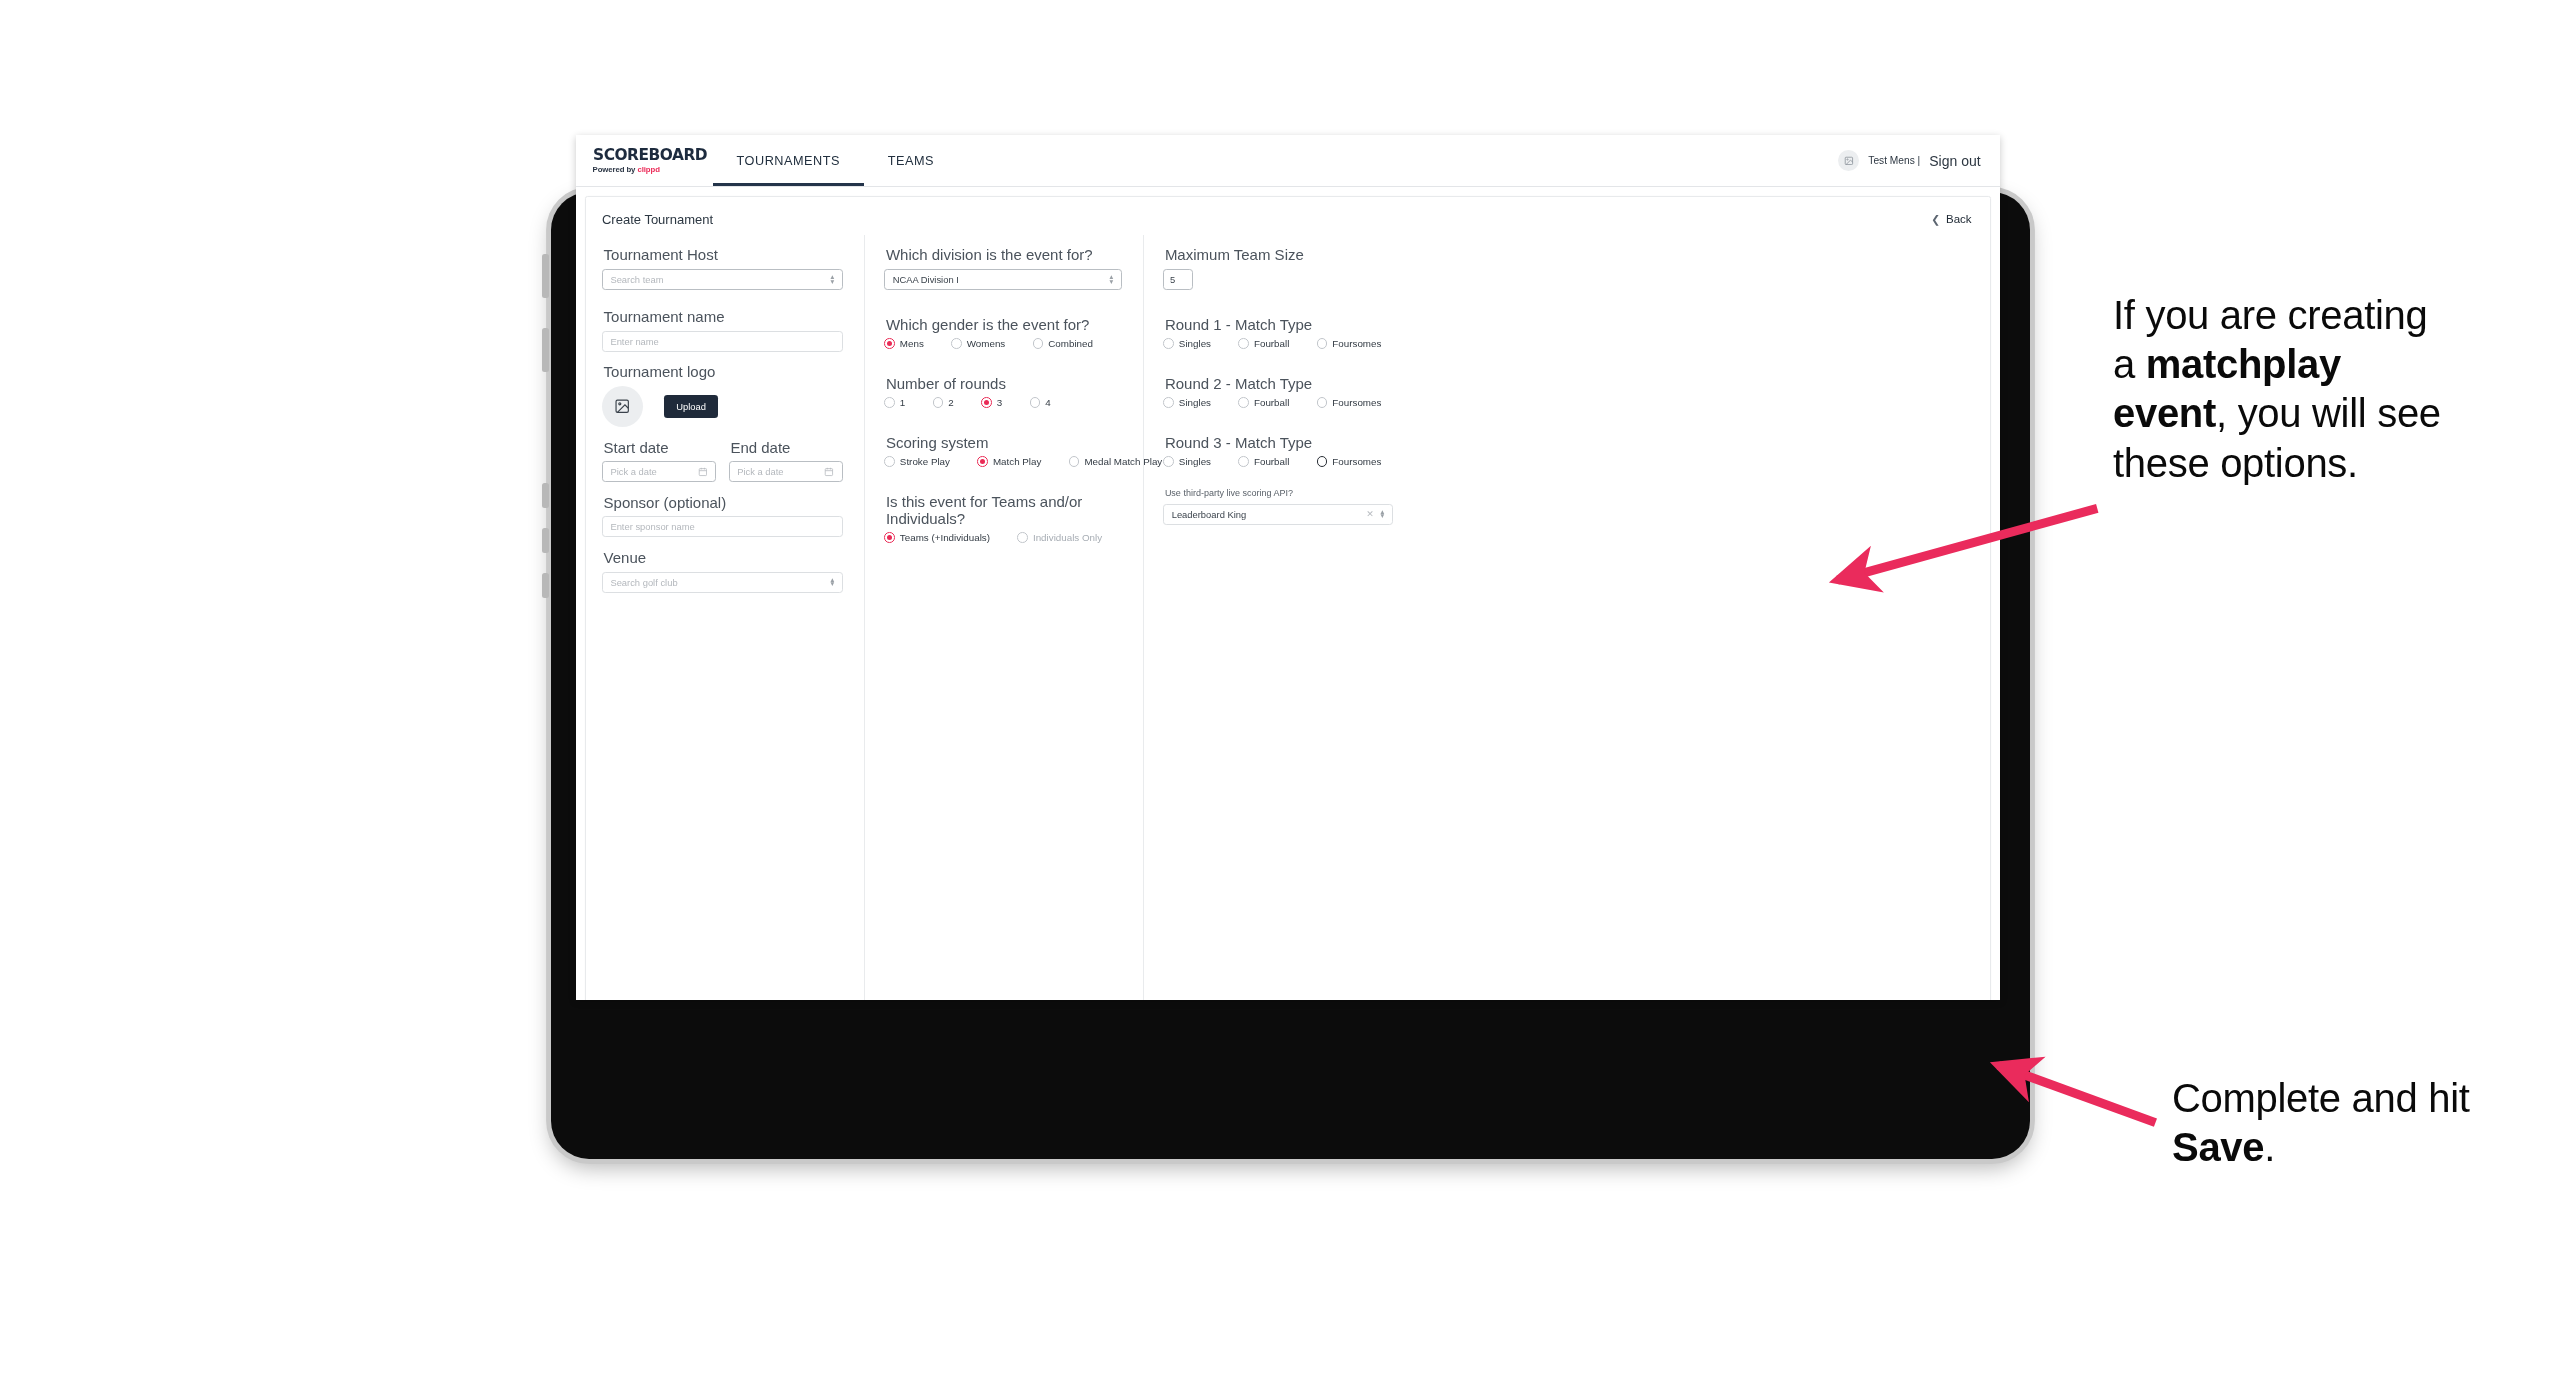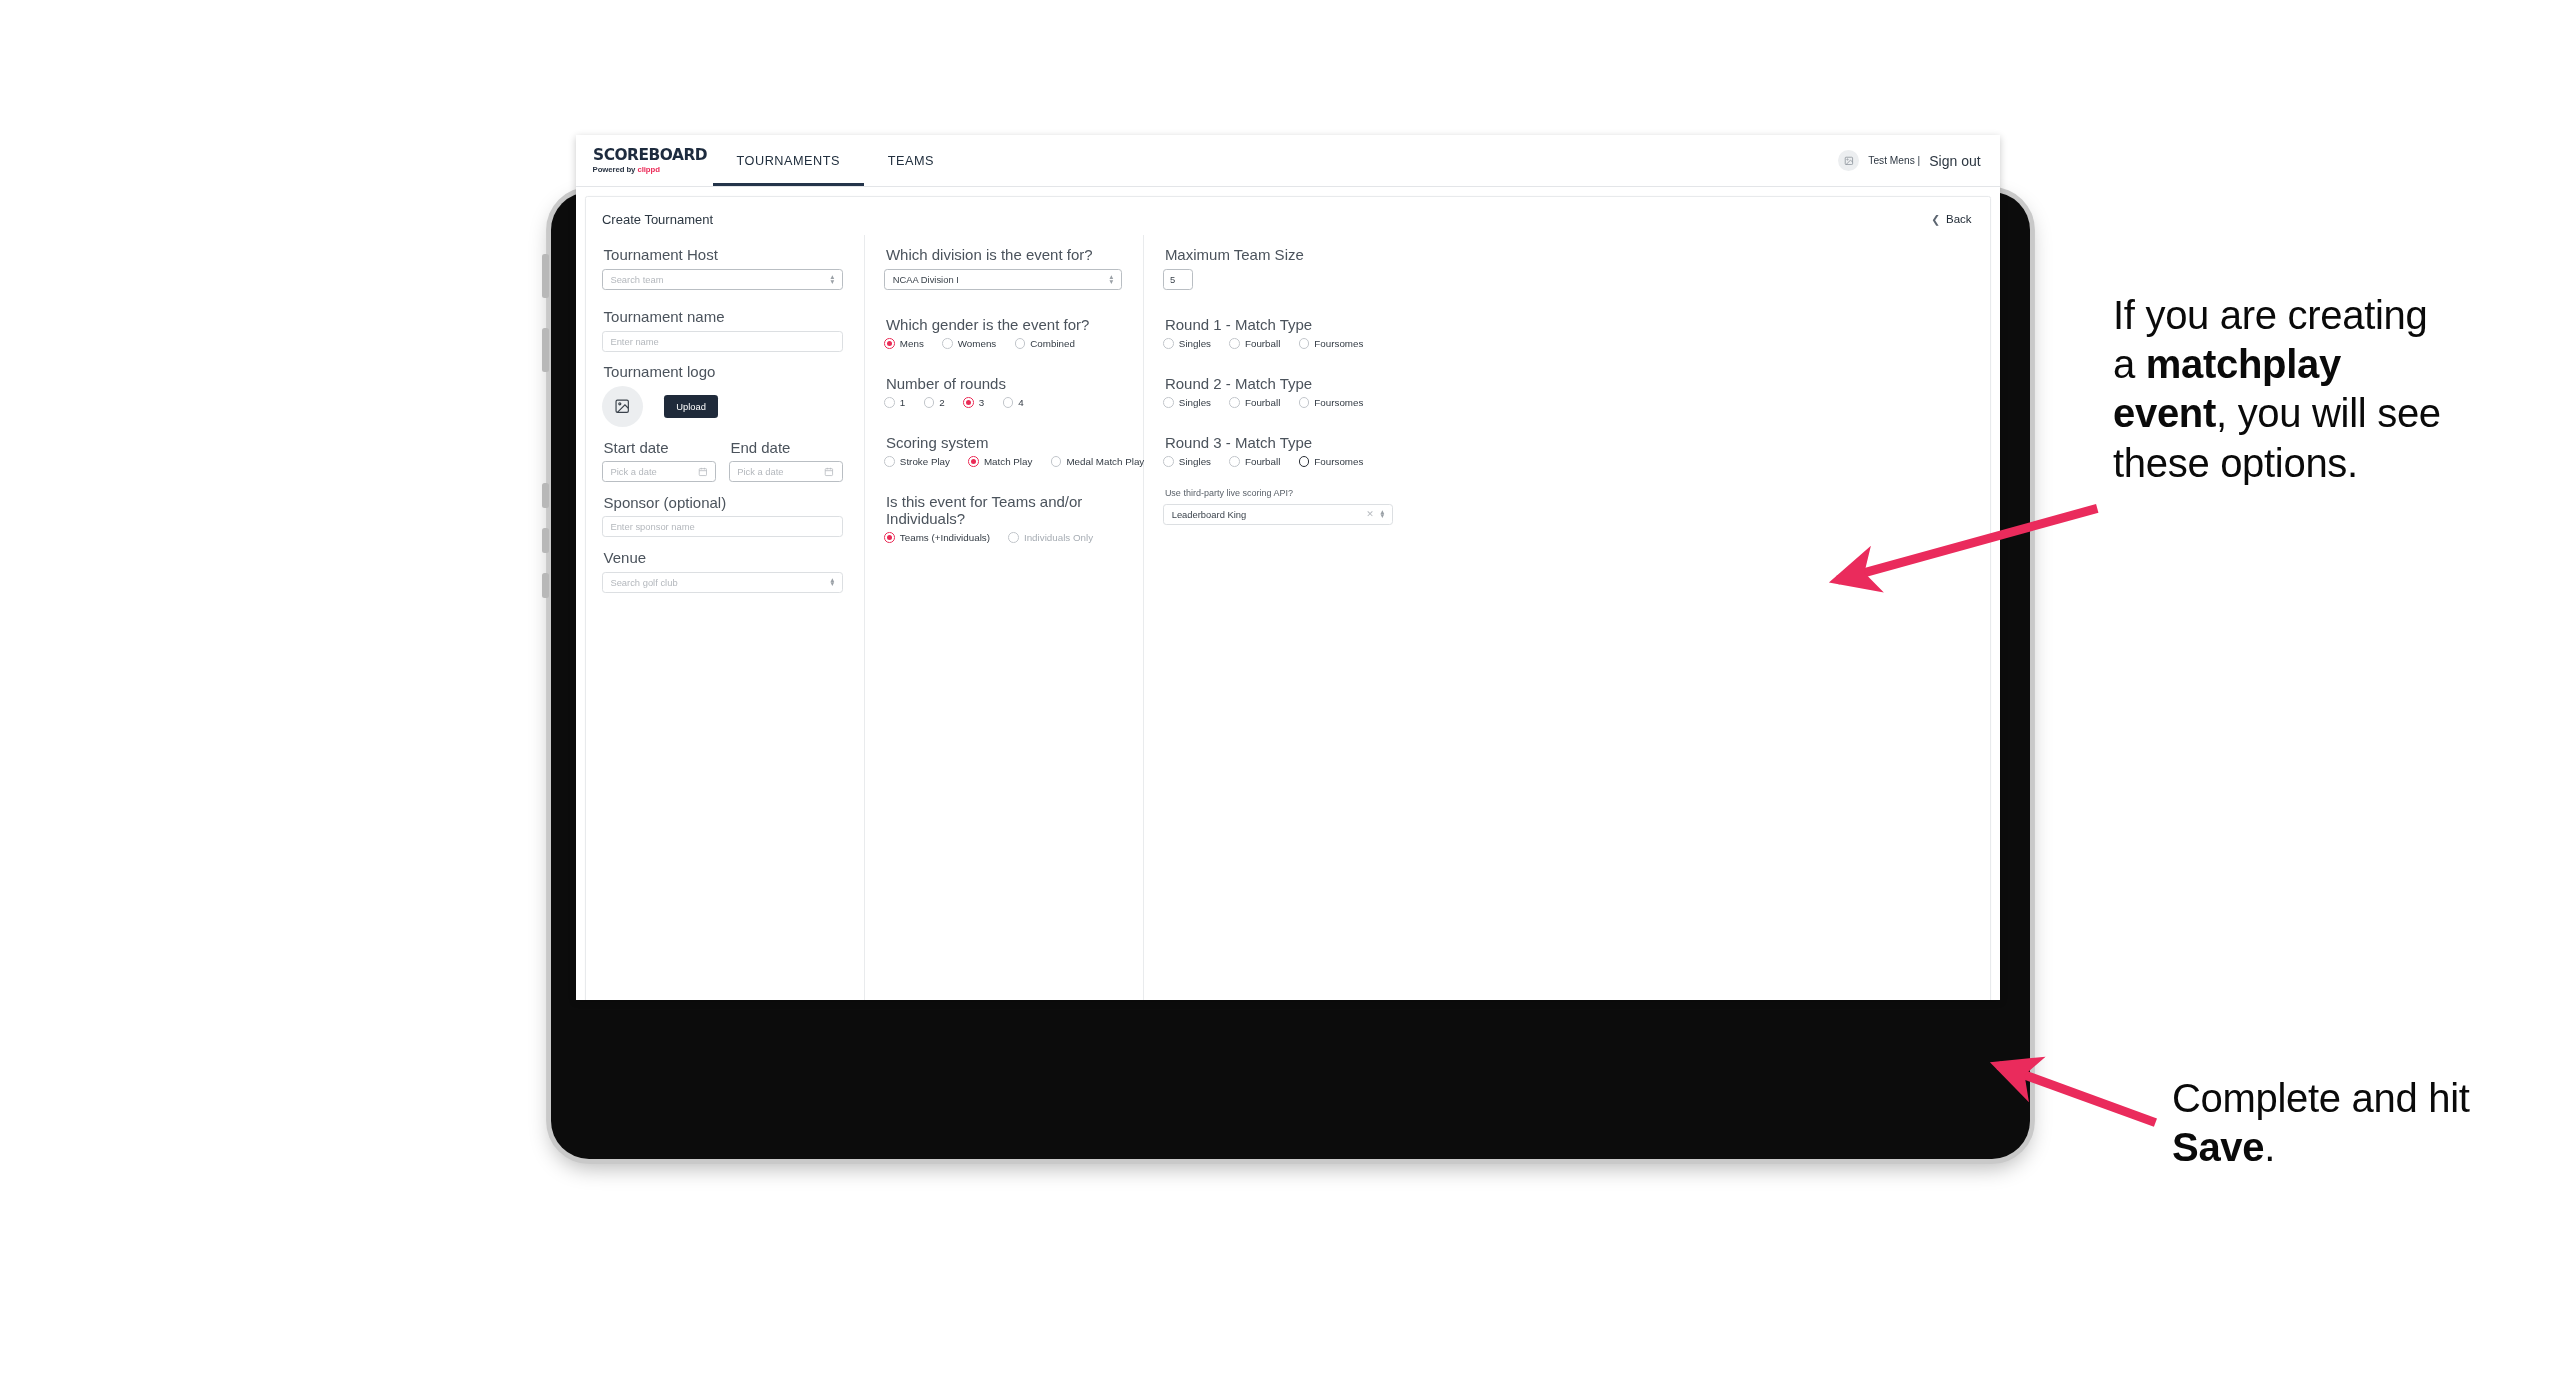--- a/index.html
+++ b/index.html
@@ -81,21 +81,21 @@
   .row2{display:flex;gap:13px;}
   .row2 > div{flex:1;}
 
   .logo-row{display:flex;align-items:center;gap:21px;margin-top:3.3px;}
   .logo-circle{width:41px;height:41px;border-radius:50%;background:#eceef0;
                display:flex;align-items:center;justify-content:center;color:#3a424b;}
   .btn-upload{background:#1f2a3a;color:#fff;font-size:9.4px;border-radius:3.3px;
               padding:5.7px 12.3px;cursor:pointer;}
 
   
-  .radios{display:flex;align-items:center;gap:11px;margin:2.5px 0 0 0;flex-wrap:nowrap;}
+  .radios{display:flex;align-items:center;gap:20px;margin:2.5px 0 0 0;flex-wrap:nowrap;}
   .ritem{display:flex;align-items:center;gap:4.9px;margin-right:7.4px;cursor:pointer;}
   .ro{width:10.7px;height:10.7px;border-radius:50%;border:1.1px solid #c2c6cb;box-sizing:border-box;
       display:flex;align-items:center;justify-content:center;flex:none;}
   .ro.on{border-color:#ea2b56;border-width:1.3px;}
   .ro.on::after{content:"";width:5.3px;height:5.3px;border-radius:50%;background:#ea2b56;}
   .ro.dark{border-color:#2a2f36;border-width:1.4px;}
   .rl{font-size:9.8px;color:#333b44;white-space:nowrap;}
   .rl.muted{color:#a7adb4;}
 
   .rsec{margin-top:26px;}

